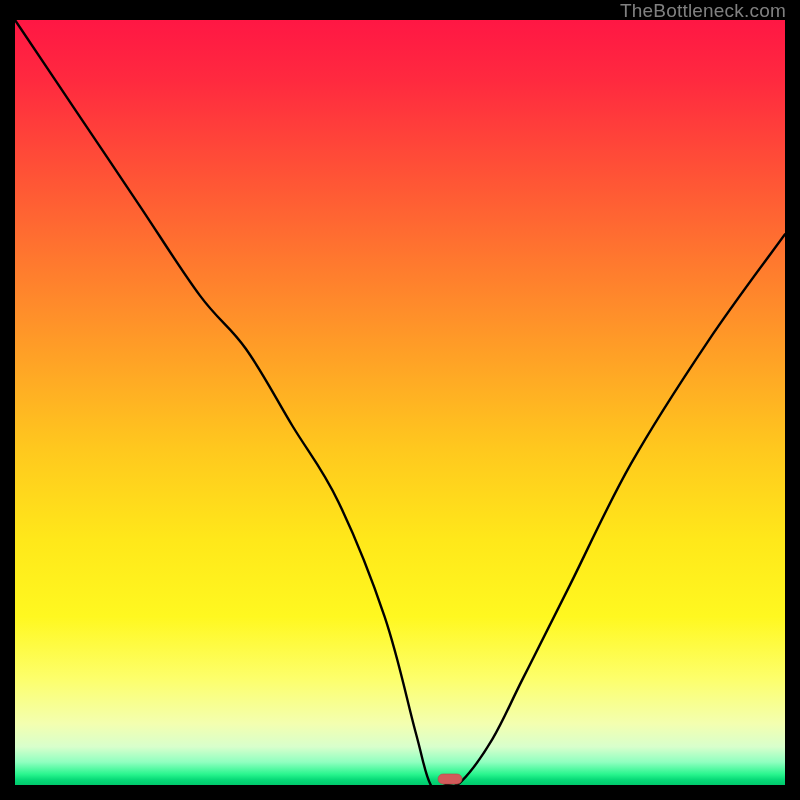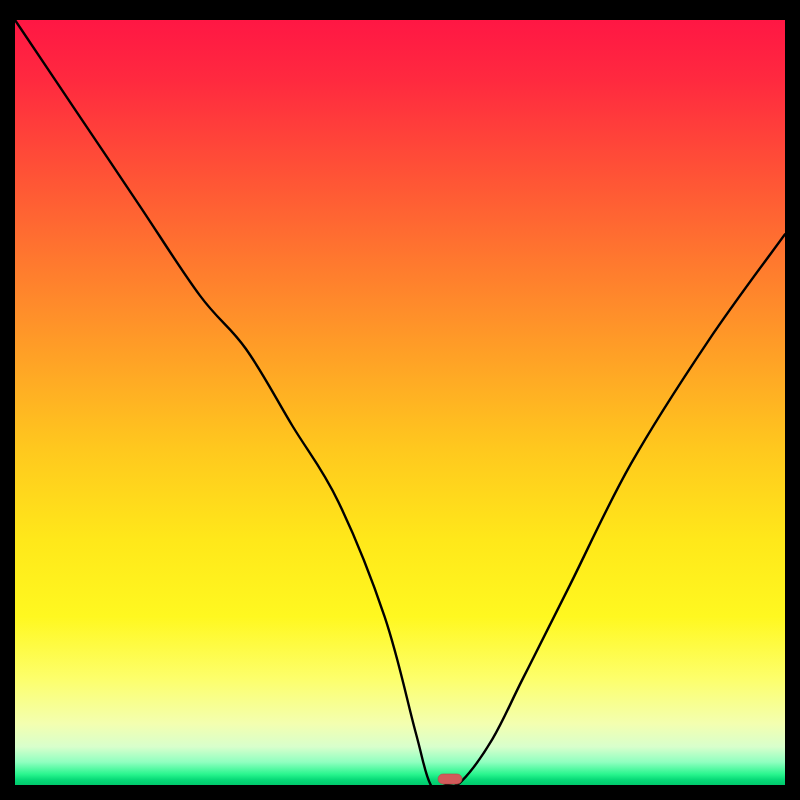--- a/index.html
+++ b/index.html
@@ -75,13 +75,14 @@
 
   <div class="plot-area">
     <div class="gradient"></div>
 
     <svg class="curve-svg" viewBox="0 0 770 765" preserveAspectRatio="none">
       <path fill="none" stroke="#000" stroke-width="2.4" stroke-linejoin="round" stroke-linecap="round" d="M 0.0 0.0 C 11.1 16.5, 39.4 58.8, 61.6 91.8 C 83.8 124.8, 101.0 150.6, 123.2 183.6 C 145.4 216.6, 165.4 249.2, 184.8 275.4 C 204.2 301.6, 214.4 305.5, 231.0 329.0 C 247.6 352.4, 260.6 377.9, 277.2 405.5 C 293.8 433.0, 306.8 447.5, 323.4 481.9 C 340.0 516.4, 355.7 555.4, 369.6 596.7 C 383.5 638.0, 392.1 681.2, 400.4 711.5 C 408.7 741.7, 410.3 755.4, 415.8 765.0 C 421.3 774.6, 425.7 765.7, 431.2 765.0 C 436.7 764.3, 438.3 769.4, 446.6 761.2 C 454.9 752.9, 466.3 737.7, 477.4 719.1 C 488.5 700.5, 494.3 685.4, 508.2 657.9 C 522.1 630.4, 535.0 604.7, 554.4 566.1 C 573.8 527.5, 591.1 487.8, 616.0 443.7 C 640.9 399.6, 665.3 362.6, 693.0 321.3 C 720.7 280.0, 756.1 233.5, 770.0 214.2"></path>
       <rect y="754" width="24" height="10" rx="5" ry="5" fill="#d15a5a" stroke="#b84848" stroke-width="0.6" x="423.0"></rect>
     </svg>
   </div>
 
+  <div class="watermark">TheBottleneck.com</div>
 </div>
 
 </body></html>

